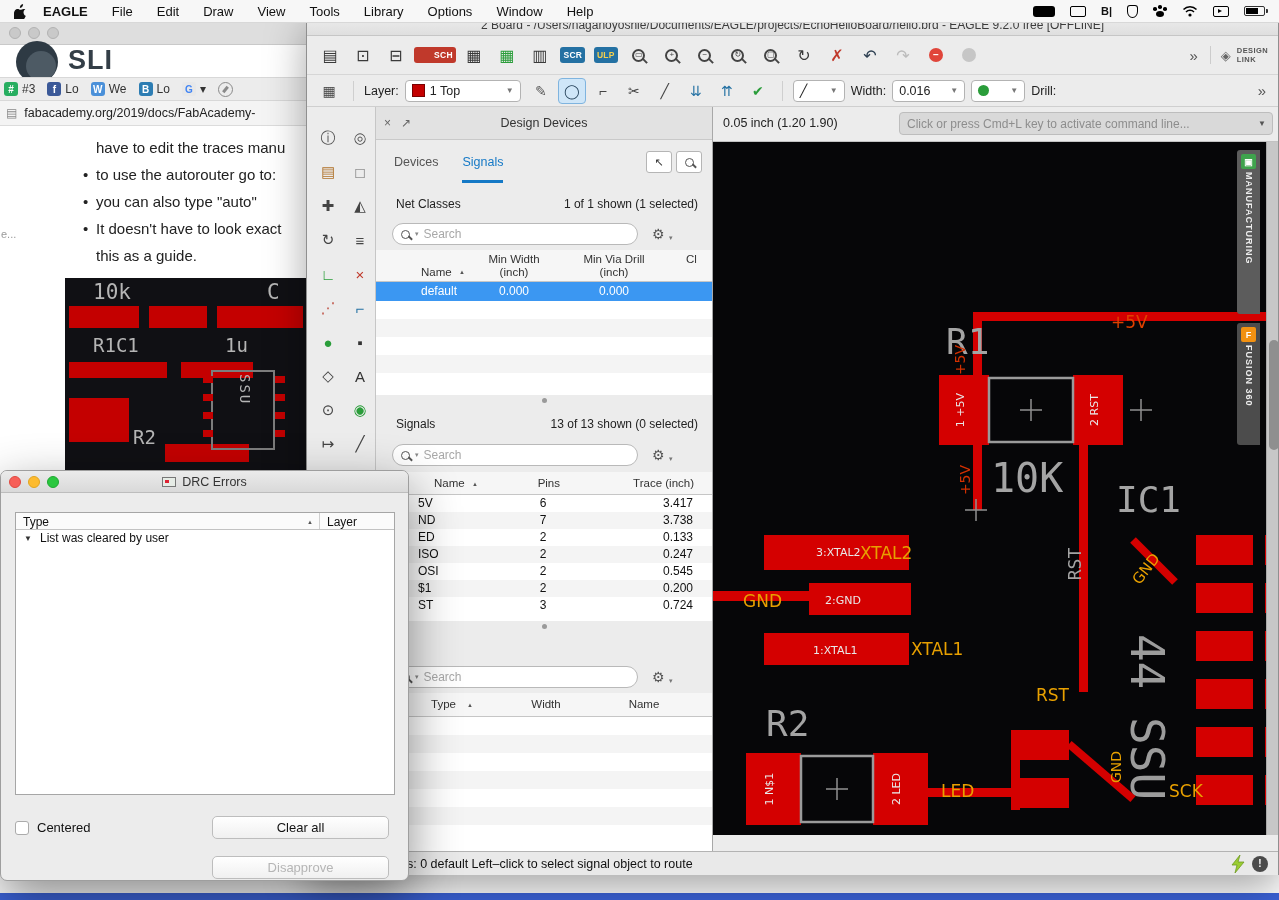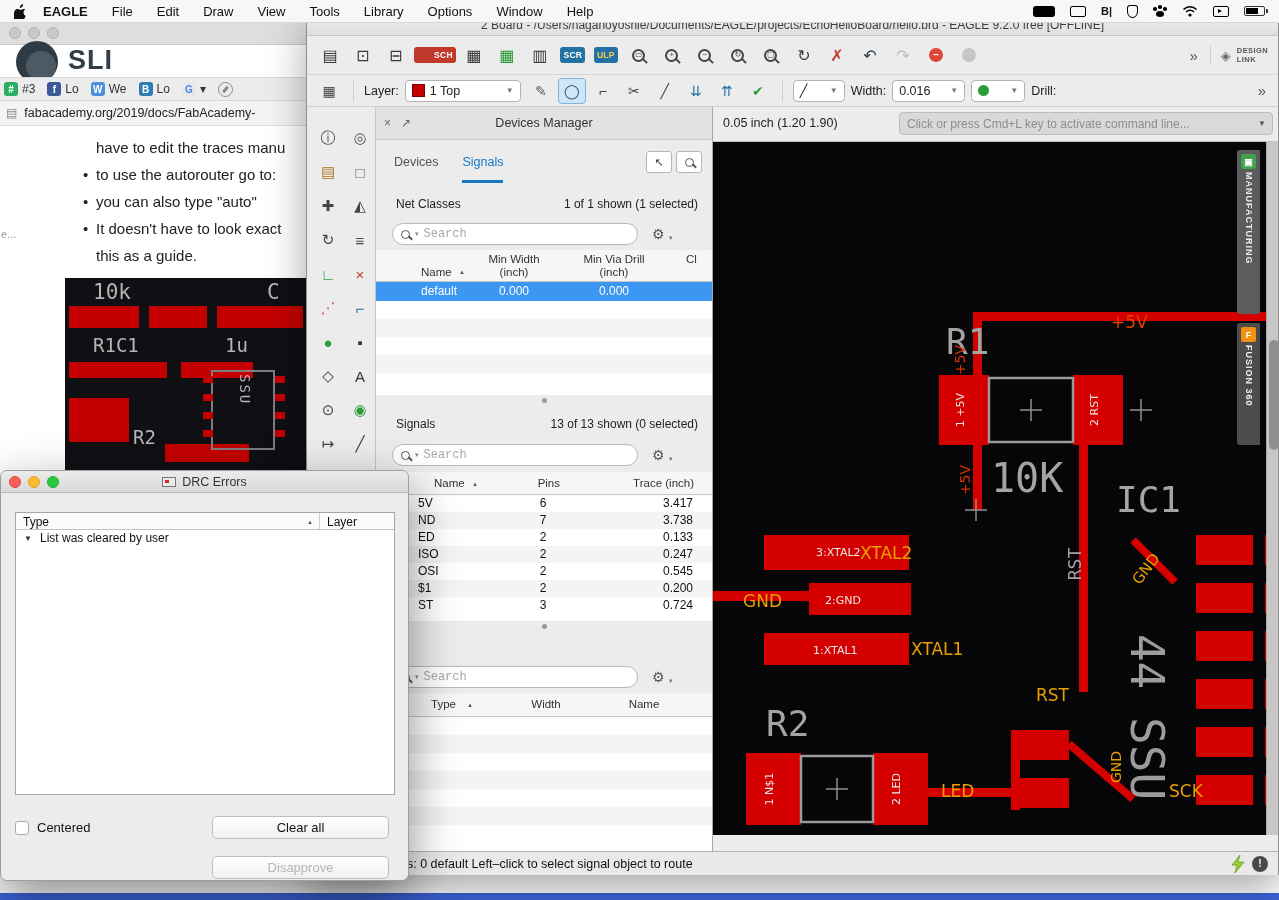--- a/index.html
+++ b/index.html
@@ -103,21 +103,21 @@
 .dm-tab{font-size:12.5px;color:#555;display:flex;align-items:center}
 .dm-tab.active{color:#1579c6;box-shadow:inset 0 -3px 0 #1579c6}
 .dm-tabbtns{position:absolute;right:10px;top:44px;display:flex;gap:4px}
 .sqbtn{width:26px;height:22px;background:#fff;border:1px solid #b5b5b5;border-radius:3px;display:flex;align-items:center;justify-content:center;font-size:11px;color:#333}
 .smag{width:9px;height:9px;border:1.5px solid #555;border-radius:50%;position:relative;display:inline-block}
 .smag::after{content:'';position:absolute;width:5px;height:1.5px;background:#555;right:-4px;bottom:-1px;transform:rotate(45deg)}
 .dm-secrow{position:absolute;left:0;right:0;height:26px;display:flex;align-items:center;padding:0 14px 0 20px;justify-content:space-between;color:#222}
 .dm-searchrow{position:absolute;left:0;right:0;height:30px;display:flex;align-items:center;padding-left:16px}
 .search{width:246px;height:22px;background:#fff;border:1px solid #b9b9b9;border-radius:11px;display:flex;align-items:center;padding:0 8px;gap:5px}
 .search .caret{font-size:7px;color:#888}
-.search input{border:0;outline:0;flex:1;font-size:12px;background:transparent;font-family:Liberation Mono, monospace;color:#ec4899;min-width:0}
+.search input{border:0;outline:0;flex:1;font-size:12px;background:transparent;font-family:Liberation Sans, sans-serif;color:#ec4899;min-width:0}
 .search input::placeholder{color:#a8a8a8}
 .wrench{margin-left:14px;color:#555;font-size:14px;position:relative}
 .wrench::after{content:'▾';font-size:7px;position:absolute;right:-8px;bottom:0;color:#777}
 .tblwhite{position:absolute;left:0;right:0;background:#fff}
 .thead{position:relative;border-bottom:1px solid #c6c6c6;background:#f6f6f6;color:#333;font-size:11.5px}
 .hspan{position:absolute;white-space:nowrap}
 .sort{font-size:6px;color:#555;margin-left:3px}
 .nc-selrow{position:absolute;top:32px;left:0;right:0;height:19px;background:#3b97f2;color:#fff;font-size:12px}
 .nc-selrow span{position:absolute;top:2px}
 .stripe{width:100%}
@@ -422,21 +422,21 @@
         <div class="pal" style="left: 8px; top: 290px; color: rgb(68, 68, 68);">⊙</div>
         <div class="pal" style="left: 40px; top: 290px; color: rgb(42, 157, 58);">◉</div>
         <div class="pal" style="left: 8px; top: 324px; color: rgb(68, 68, 68);">↦</div>
         <div class="pal" style="left: 40px; top: 324px; color: rgb(68, 68, 68);">╱</div>
       </div>
 
     <div class="dm">
       <div class="dm-head">
         <span class="dm-close">×</span>
         <span class="dm-pop">↗</span>
-        <span class="dm-title">Devices Manager</span>
+        <span class="dm-title">Design Devices</span>
       </div>
       <div class="dm-tabs">
         <div class="dm-tab">Devices</div>
         <div class="dm-tab active">Signals</div>
       </div>
       <div class="dm-tabbtns">
         <div class="sqbtn">
             <span>↖</span>
           </div>
         <div class="sqbtn">

